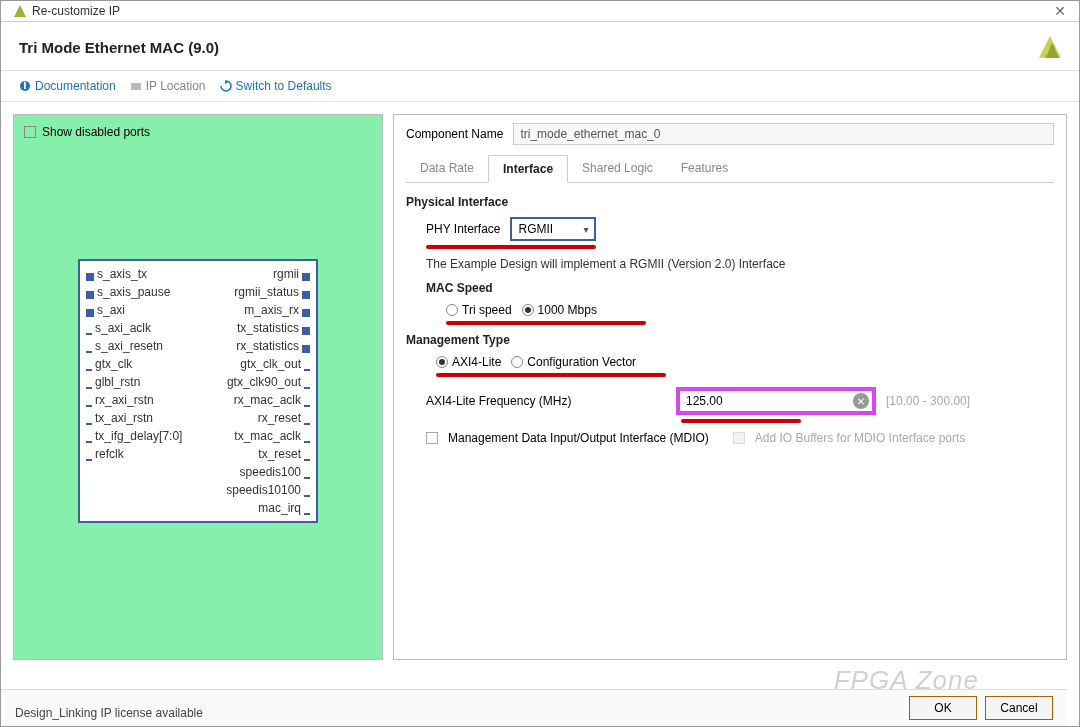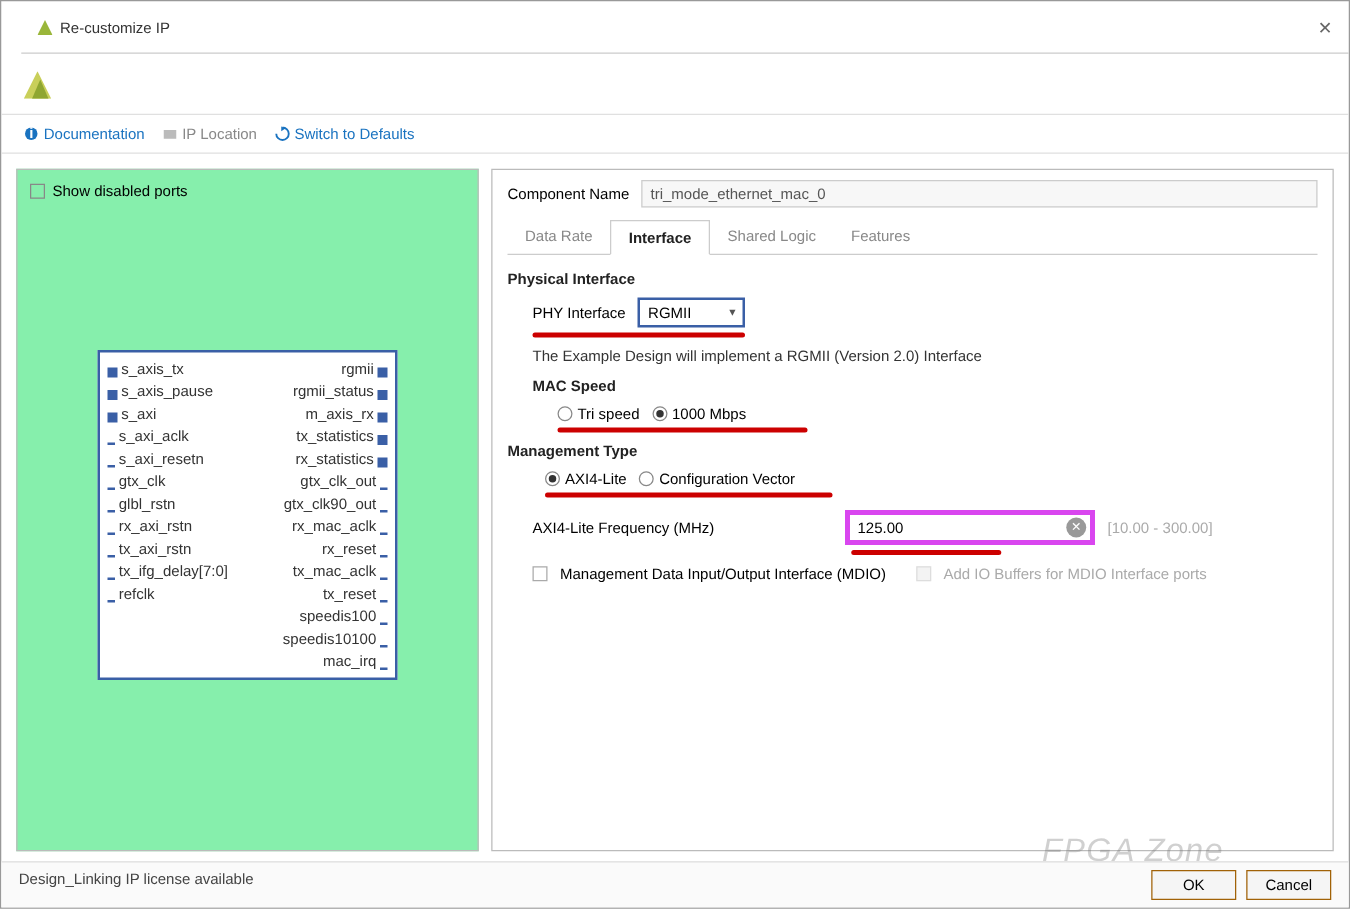--- a/index.html
+++ b/index.html
@@ -1,18 +1,18 @@
 <!DOCTYPE html>
 <html><head>
 <meta charset="utf-8">
 <style>
 * { box-sizing: border-box; margin: 0; padding: 0; font-family: "Segoe UI", Tahoma, sans-serif; font-size: 12px; }
 body { width: 1080px; height: 727px; background: #fff; border: 1px solid #999; overflow: hidden; position: relative; }
 
-.titlebar { display: flex; align-items: center; padding: 4px 13px; border-bottom: 1px solid #ccc; height: 42px; margin-left: 16px; }
+.titlebar { display: flex; align-items: center; padding: 4px 13px; border-bottom: 1px solid #ccc; height: 21px; }
 .titlebar .logo { width: 12px; height: 12px; margin-right: 6px; }
 .titlebar .title { flex: 1; color: #333; }
 .titlebar .close { font-size: 14px; color: #666; cursor: pointer; }
 
 .iptitle-area { padding: 14px 18px 12px 18px; border-bottom: 1px solid #e0e0e0; display:flex; justify-content:space-between; align-items:center;}
 .iptitle { font-size: 15px; font-weight: bold; color: #222; }
 .biglogo { width: 22px; height: 22px; }
 
 .toolbar { display: flex; align-items: center; gap: 14px; padding: 8px 18px; border-bottom: 1px solid #e0e0e0; }
 .toolbar a { color: #1a73c0; cursor: pointer; display: flex; align-items: center; gap: 4px; }
@@ -48,39 +48,40 @@
 
 .info-text { margin:4px 0 10px 20px; color:#333; }
 .radio { display:flex; align-items:center; gap:4px; }
 .radio-circle { width:12px; height:12px; border:1px solid #888; border-radius:50%; display:inline-flex; align-items:center; justify-content:center;}
 .radio-circle.sel::after { content:""; width:6px; height:6px; background:#333; border-radius:50%; }
 
 .freq-input-wrap { display:flex; align-items:center; border:4px solid #d946ef; width:200px; padding:0 0 0 6px;}
 .freq-input-wrap input { border:none; flex:1; padding:3px 0; outline:none; }
 .clear-x { width:16px; height:16px; border-radius:50%; background:#999; color:#fff; display:flex; align-items:center; justify-content:center; font-size:10px; margin-right:3px; cursor:pointer;}
 
-.statusbar { position:absolute; bottom:0; left:0; right:0; display:flex; align-items:flex-start; padding:6px 14px; border-top:1px solid #ddd; background:#fafafa;}
+.statusbar { position:absolute; bottom:0; left:0; right:12px; display:flex; align-items:flex-end; padding:6px 14px; border-top:1px solid #ddd; background:#fafafa;}
 .statusbar .status-text{ flex:1; color:#444; }
 .statusbar button { width:68px; padding:4px 0; margin-left:8px; border:1px solid #a16207; background:#f5f5f5; cursor:pointer; }
 
 .watermark { position:absolute; right:100px; bottom:30px; font-size:26px; font-style:italic; color:rgba(120,120,120,0.35); letter-spacing:1px; pointer-events:none;}
 .muted-text { color:#aaa; }
 </style>
 </head>
 <body>
 
 <div class="titlebar">
   <svg class="logo" viewBox="0 0 10 10">
       <polygon points="0,10 5,0 10,10" fill="#9ab63a"></polygon>
     </svg>
   <span class="title">Re-customize IP</span>
   <span class="close">✕</span>
 </div>
 
 <div class="iptitle-area">
+  <span class="iptitle">Tri Mode Ethernet MAC (9.0)</span>
   <svg class="biglogo" viewBox="0 0 10 10">
       <polygon points="0,10 5,0 10,10" fill="#c9cf5a"></polygon>
       <polygon points="3,10 6,3 9,10" fill="#8fa631"></polygon>
     </svg>
 </div>
 
 <div class="toolbar">
   <a>
     <svg width="12" height="12">
         <circle cx="6" cy="6" r="5" fill="#1a73c0"></circle>

